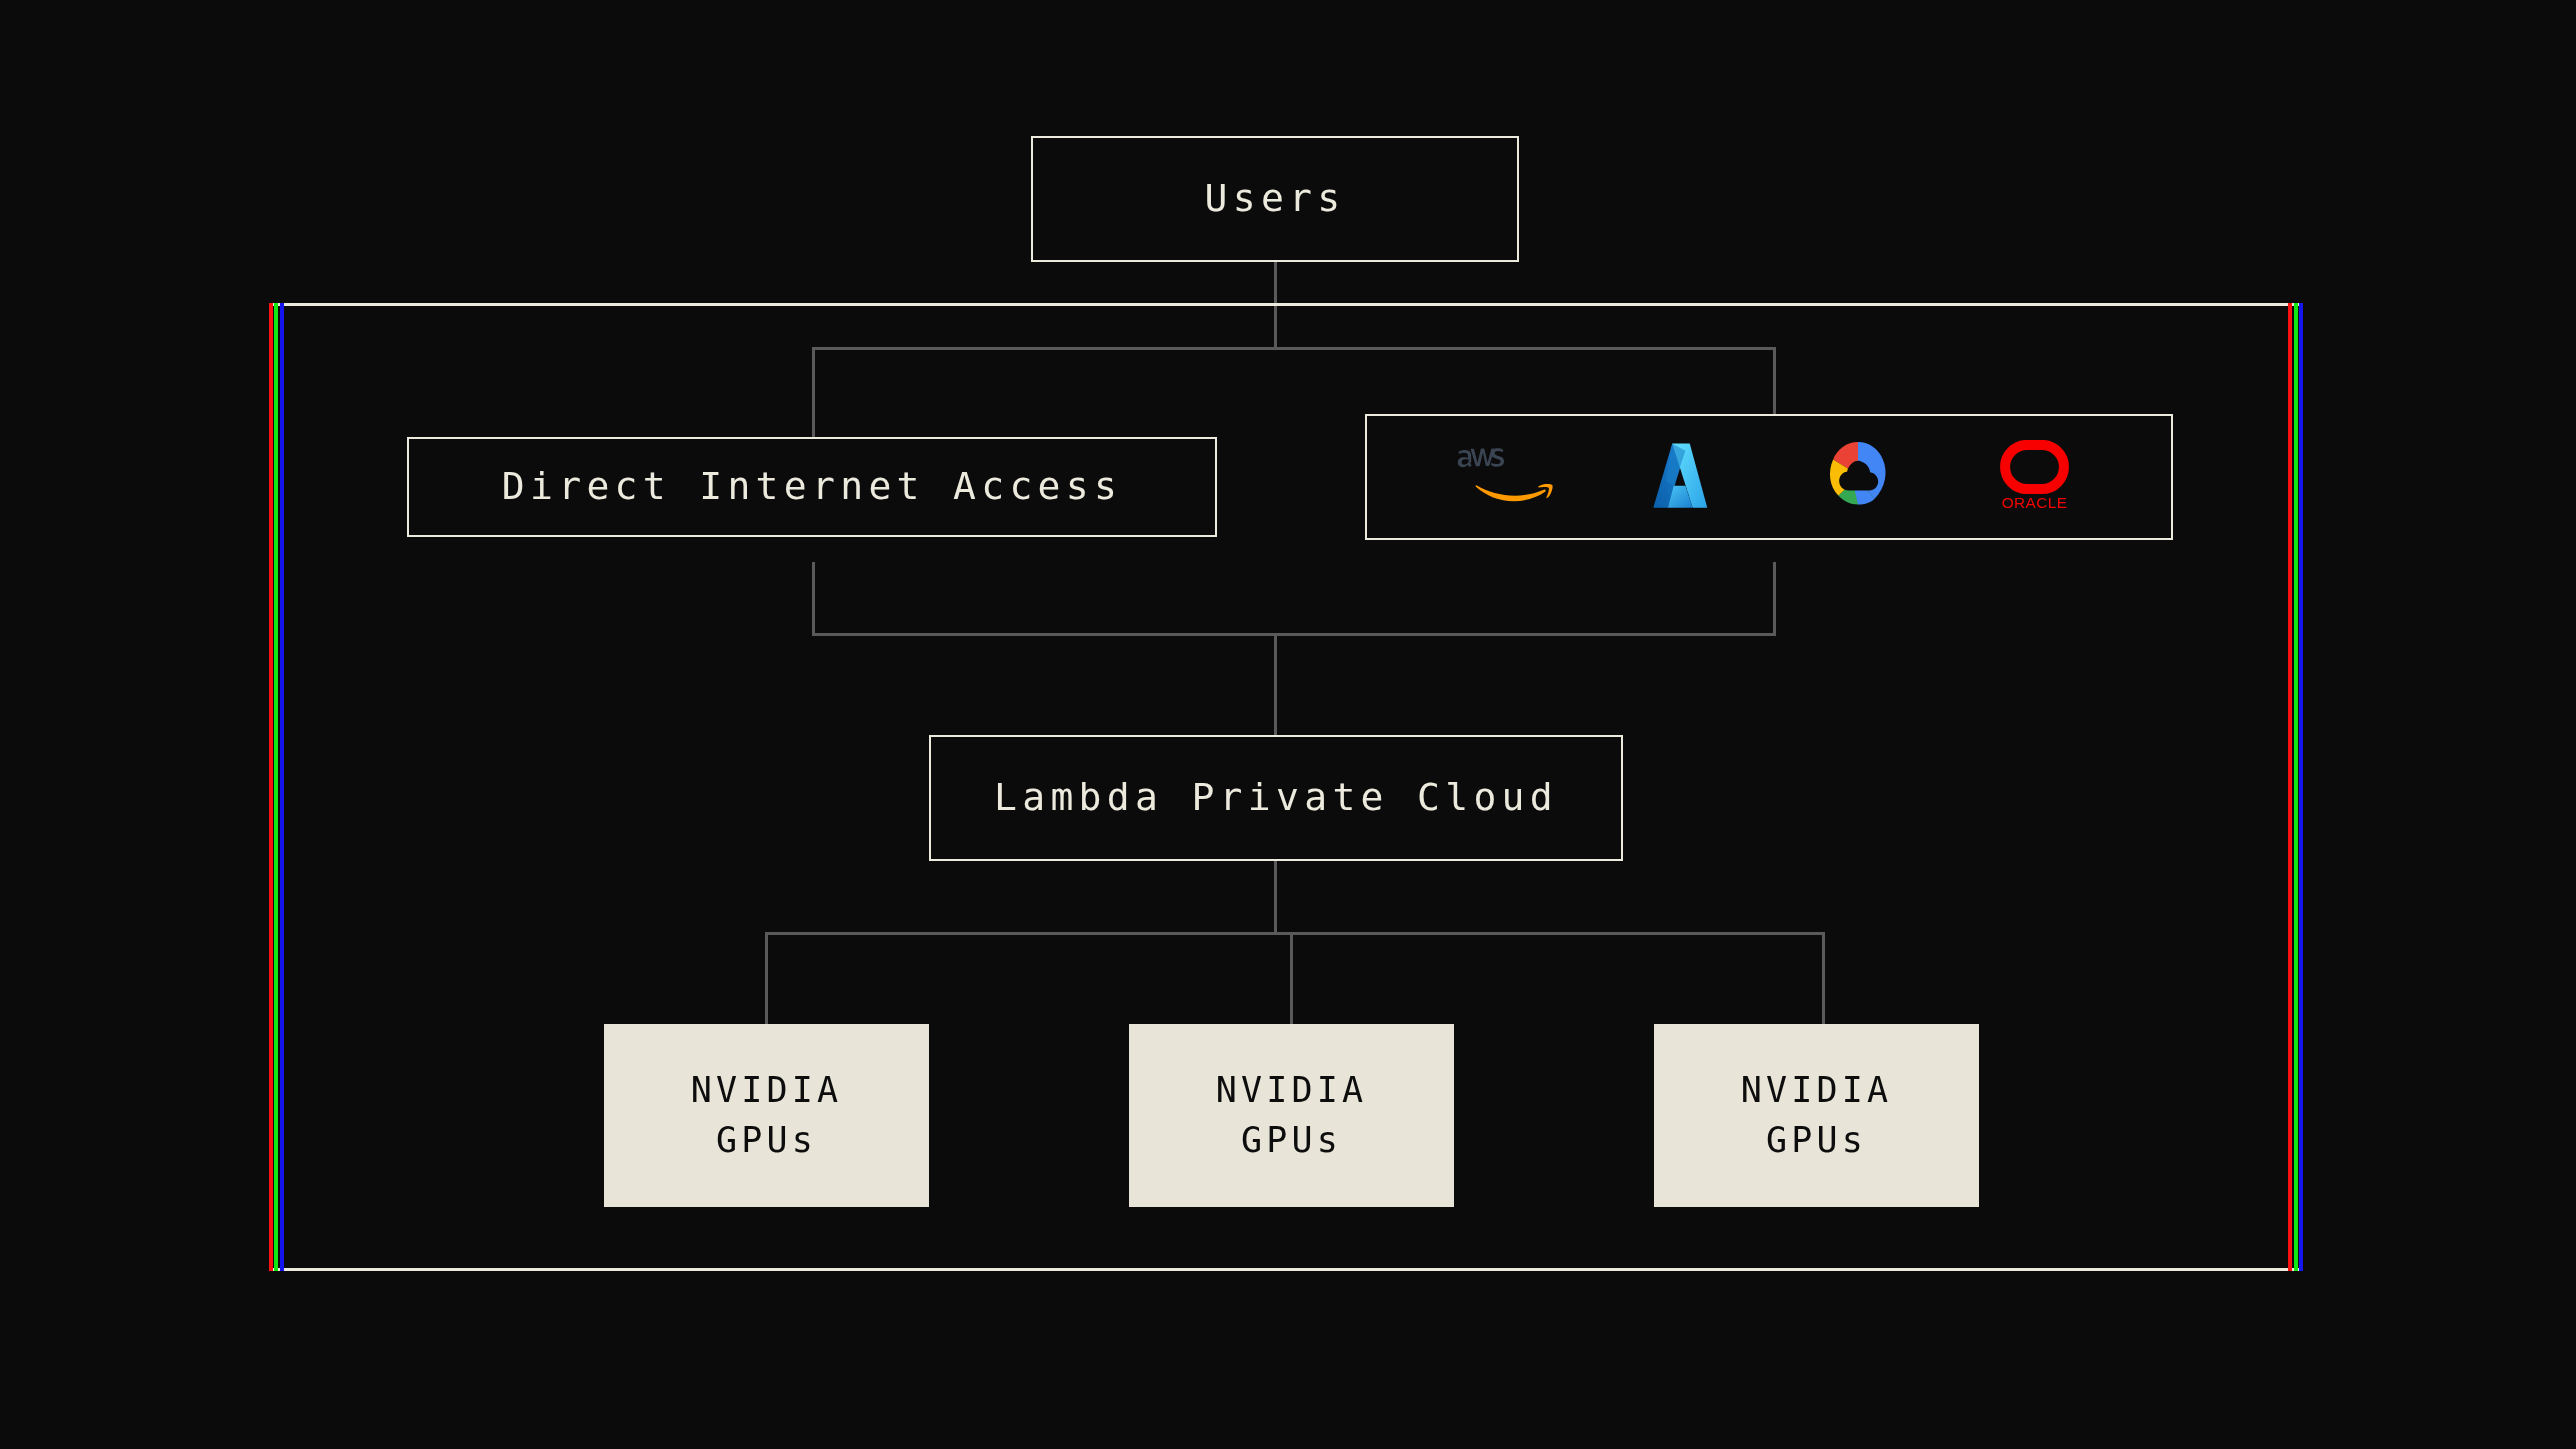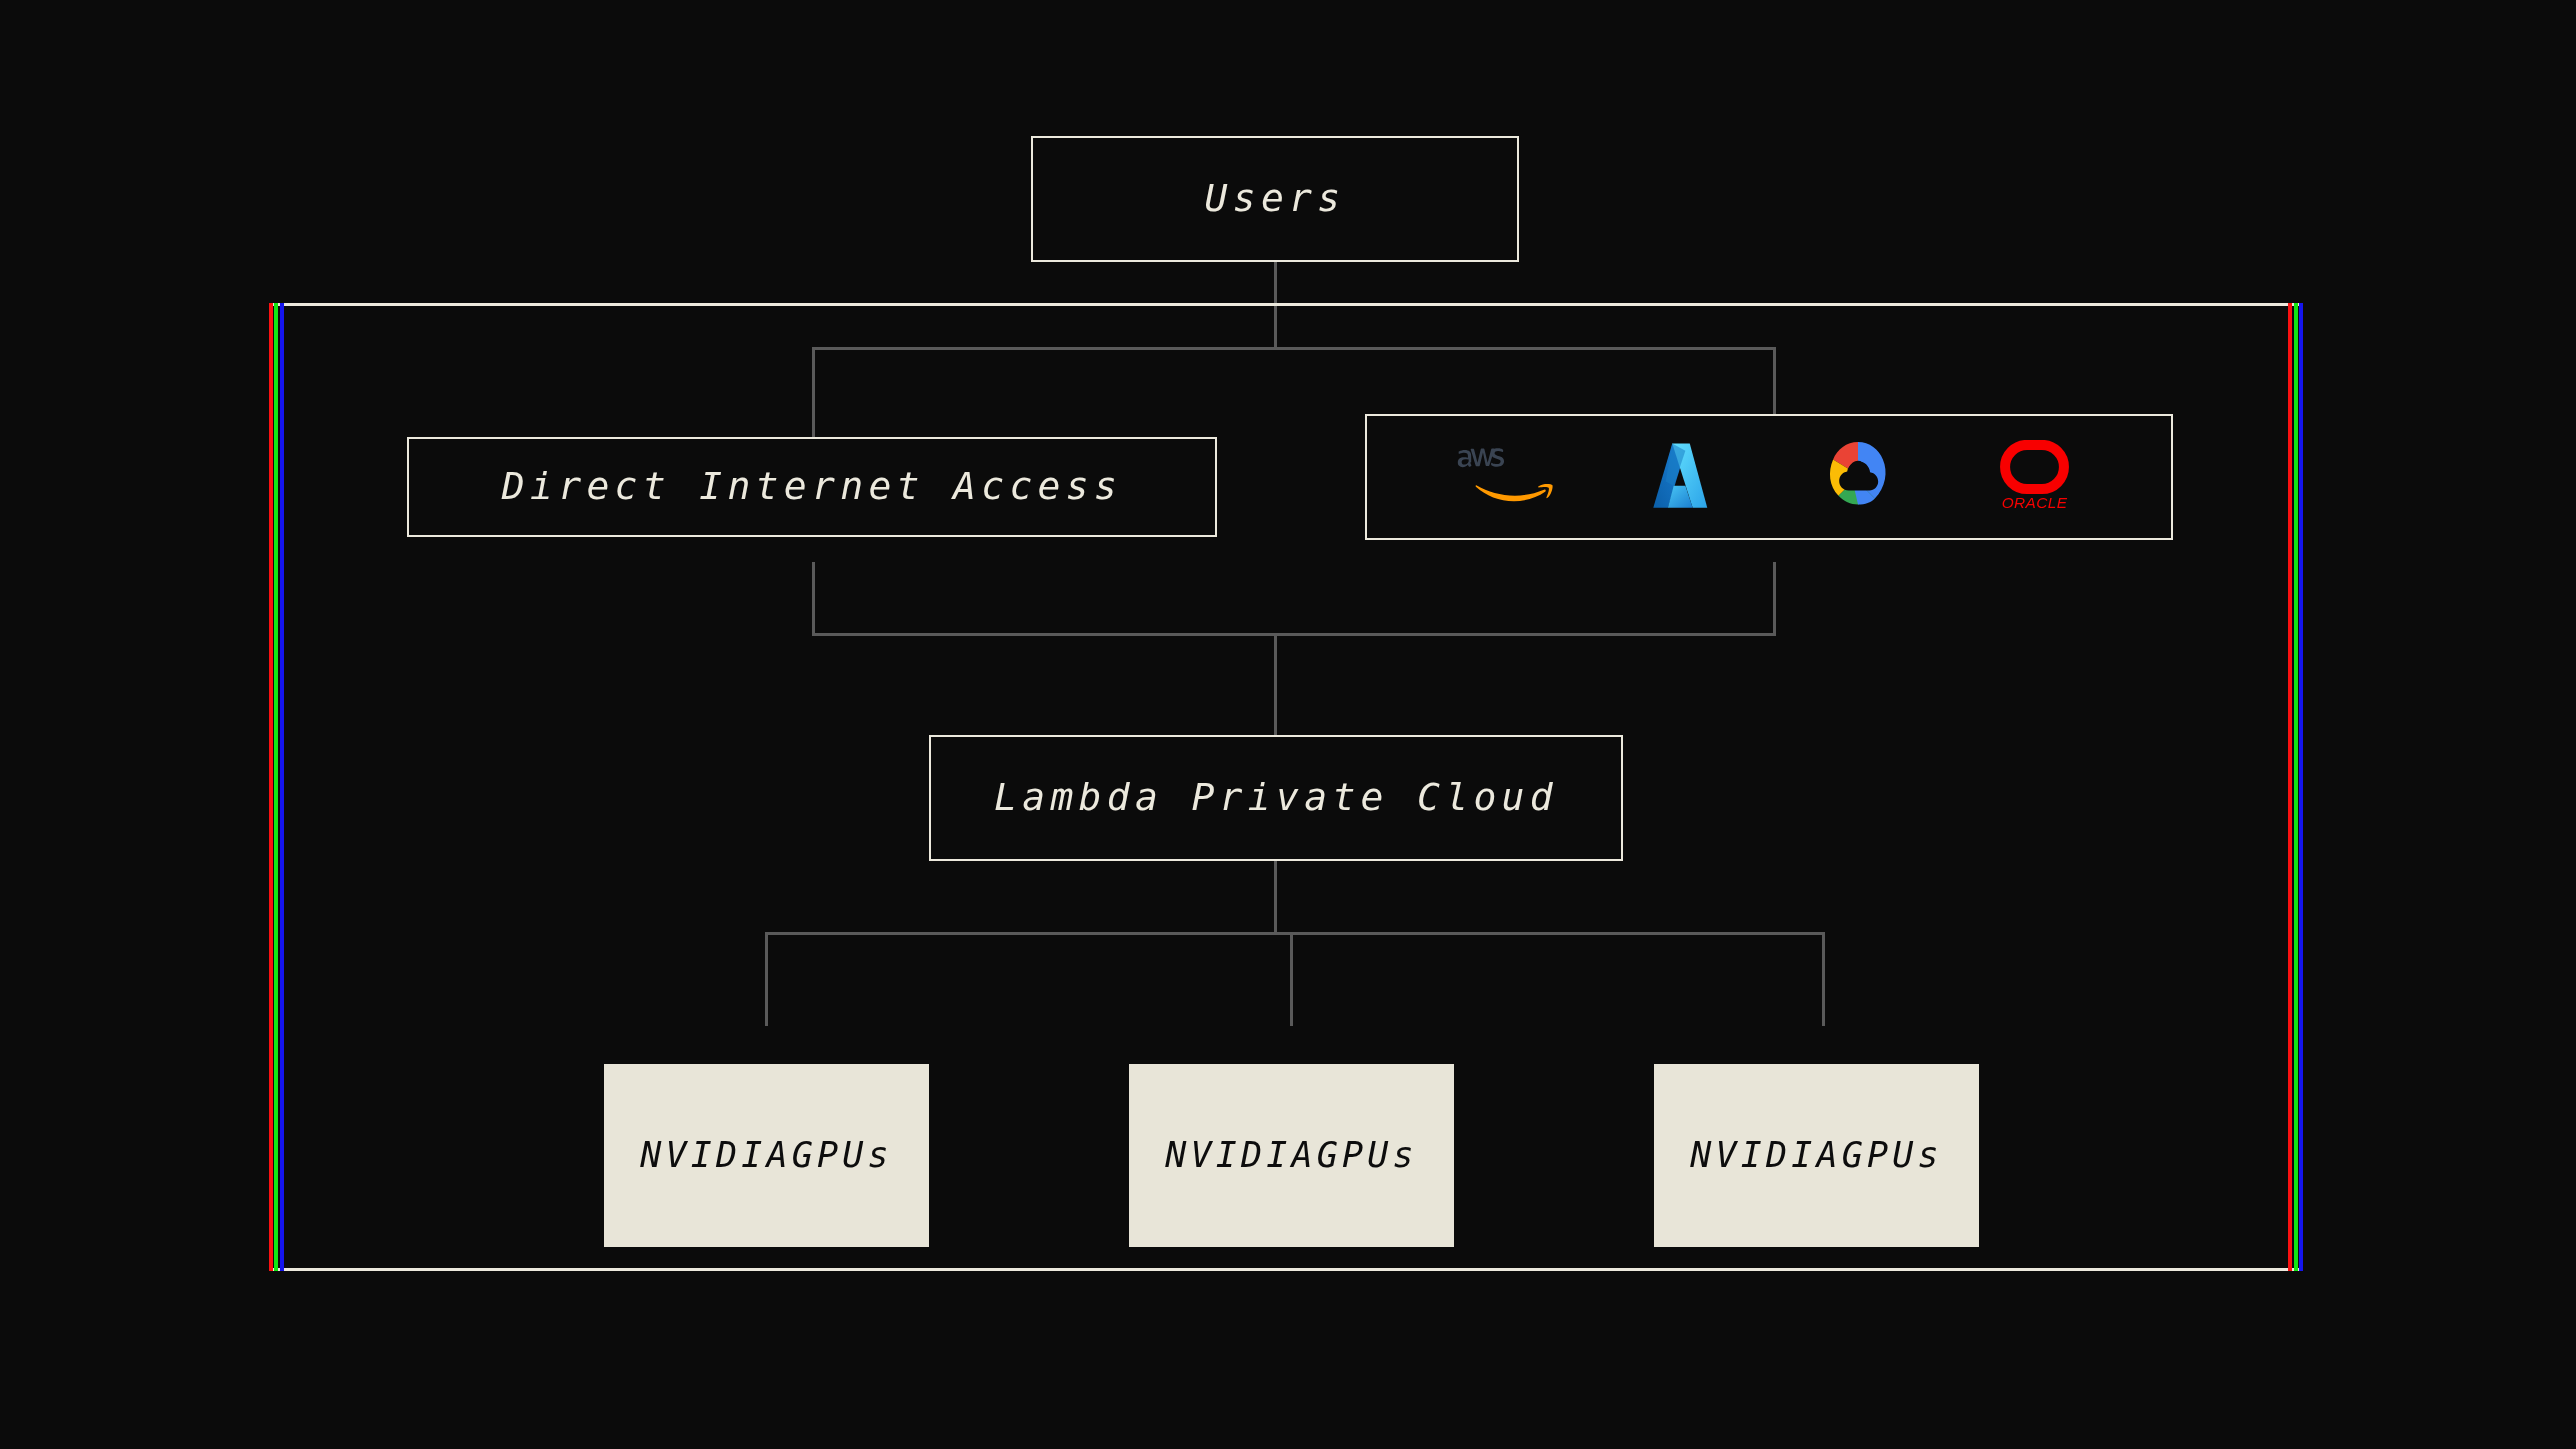--- a/index.html
+++ b/index.html
@@ -25,21 +25,20 @@
   
   .node {
     position: absolute;
     box-sizing: border-box;
     display: flex;
     align-items: center;
     justify-content: center;
     text-align: right;
     letter-spacing: 0.14em;
     line-height: 1.42;
-    font-style: italic;
   }
   .node.outline {
     border: 2px solid #ece9dd;
     background: #0b0b0b;
     color: #ece9dd;
   }
   .node.filled {
     border: 0;
     background: #e8e5d8;
     color: #0d0d0d;
@@ -63,23 +62,24 @@
     display: flex;
     align-items: center;
     justify-content: space-around;
   }
   #node-lambda-private-cloud {
     left: 929px;  top: 735px;
     width: 694px; height: 126px;
     font-size: 38px;
   }
   .gpu-node {
-    top: 1064px;
+    top: 1024px;
     width: 325px; height: 183px;
     font-size: 35px;
+    flex-direction: column;
     letter-spacing: 0.12em;
   }
   #gpu-node-1 { left: 604px;  }
   #gpu-node-2 { left: 1129px; }
   #gpu-node-3 { left: 1654px; }
   .gpu-line { display: block; }
 
   
   #private-cloud-container {
     position: absolute;

